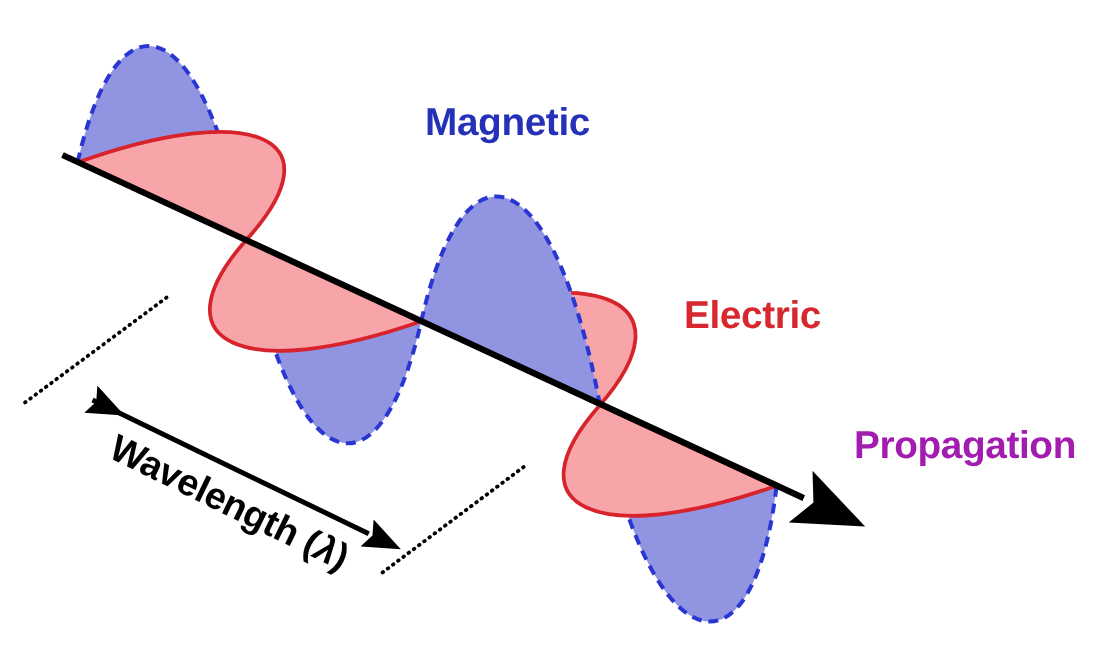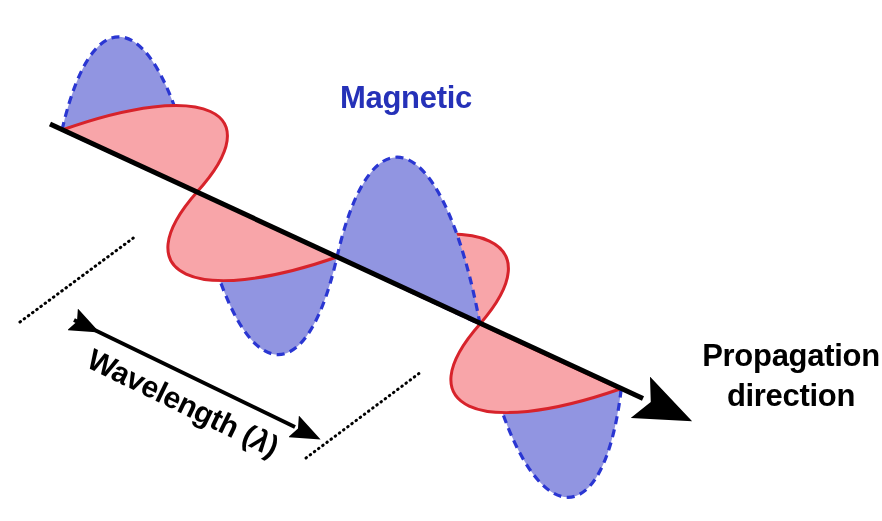--- a/index.html
+++ b/index.html
@@ -68,22 +68,22 @@
     <line x1="306" y1="458" x2="421" y2="372" stroke-width="3" stroke-dasharray="0.6 4.6" stroke-linecap="round" stroke="#000000"></line>
 
     <line x1="74" y1="320" x2="295" y2="427" stroke-width="4" marker-start="url(#dimHead)" marker-end="url(#dimHead)" stroke="#000000"></line>
   </svg>
 
   <div class="label" style="left: 406px; top: 78px; color: rgb(37, 49, 184);">
     <div>Magnetic</div>
   </div>
 
   <div class="label" style="left: 602px; top: 232px; color: rgb(214, 40, 46);">
+    <div>Electric</div>
   </div>
 
-  <div class="label" style="left: 791px; top: 336px; color: #000000;">
+  <div class="label" style="left: 772px; top: 336px; color: #a21caf;">
     <div>Propagation</div>
-    <div>direction</div>
   </div>
 
   <div class="label rotated" style="left: 183px; top: 403px; color: rgb(0, 0, 0);"><span>Wavelength (</span><span class="lambda">λ</span><span>)</span></div>
 
 </div>
 
 </body></html>

